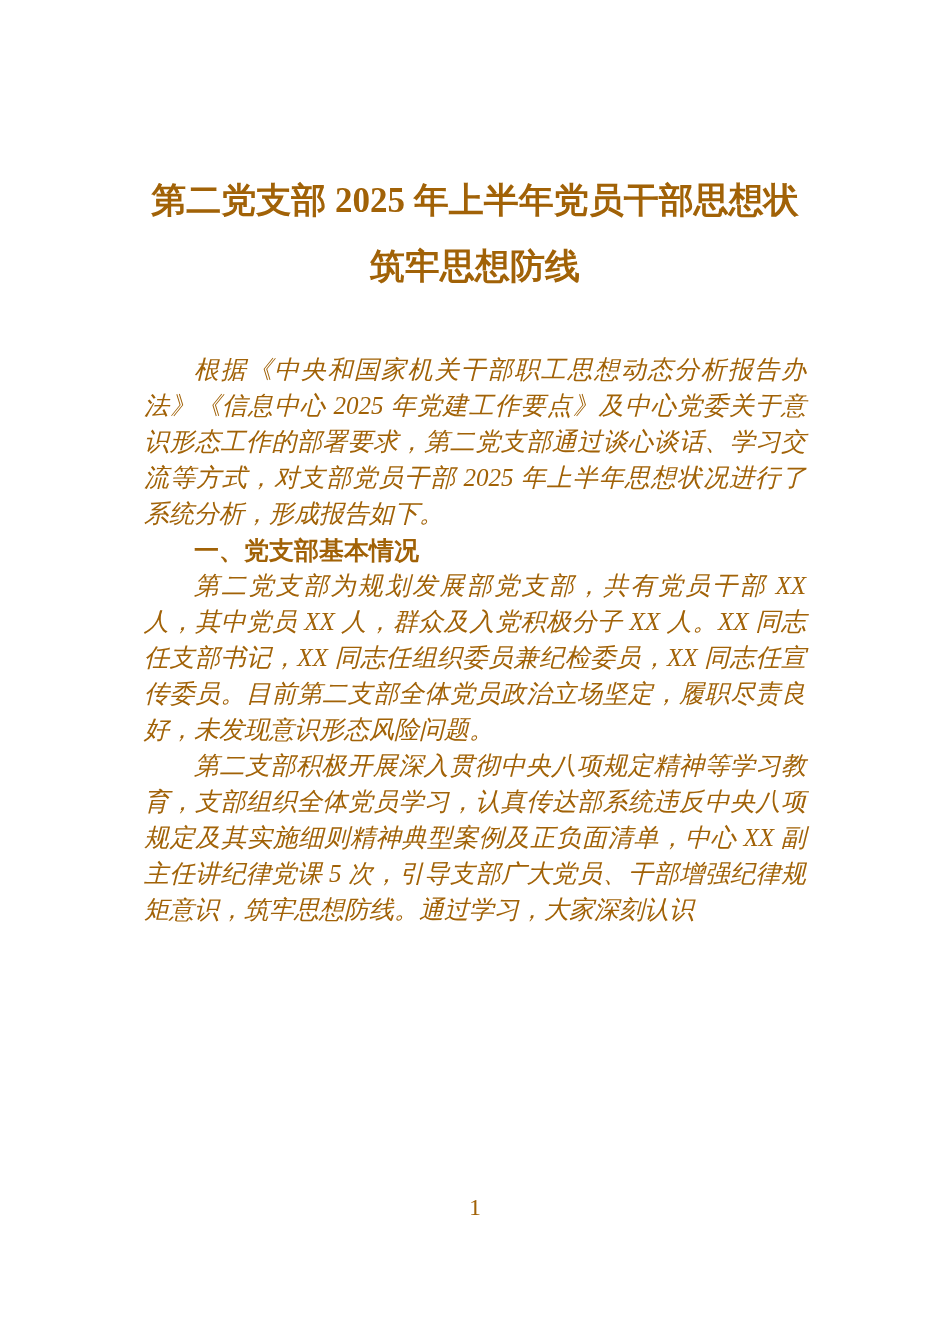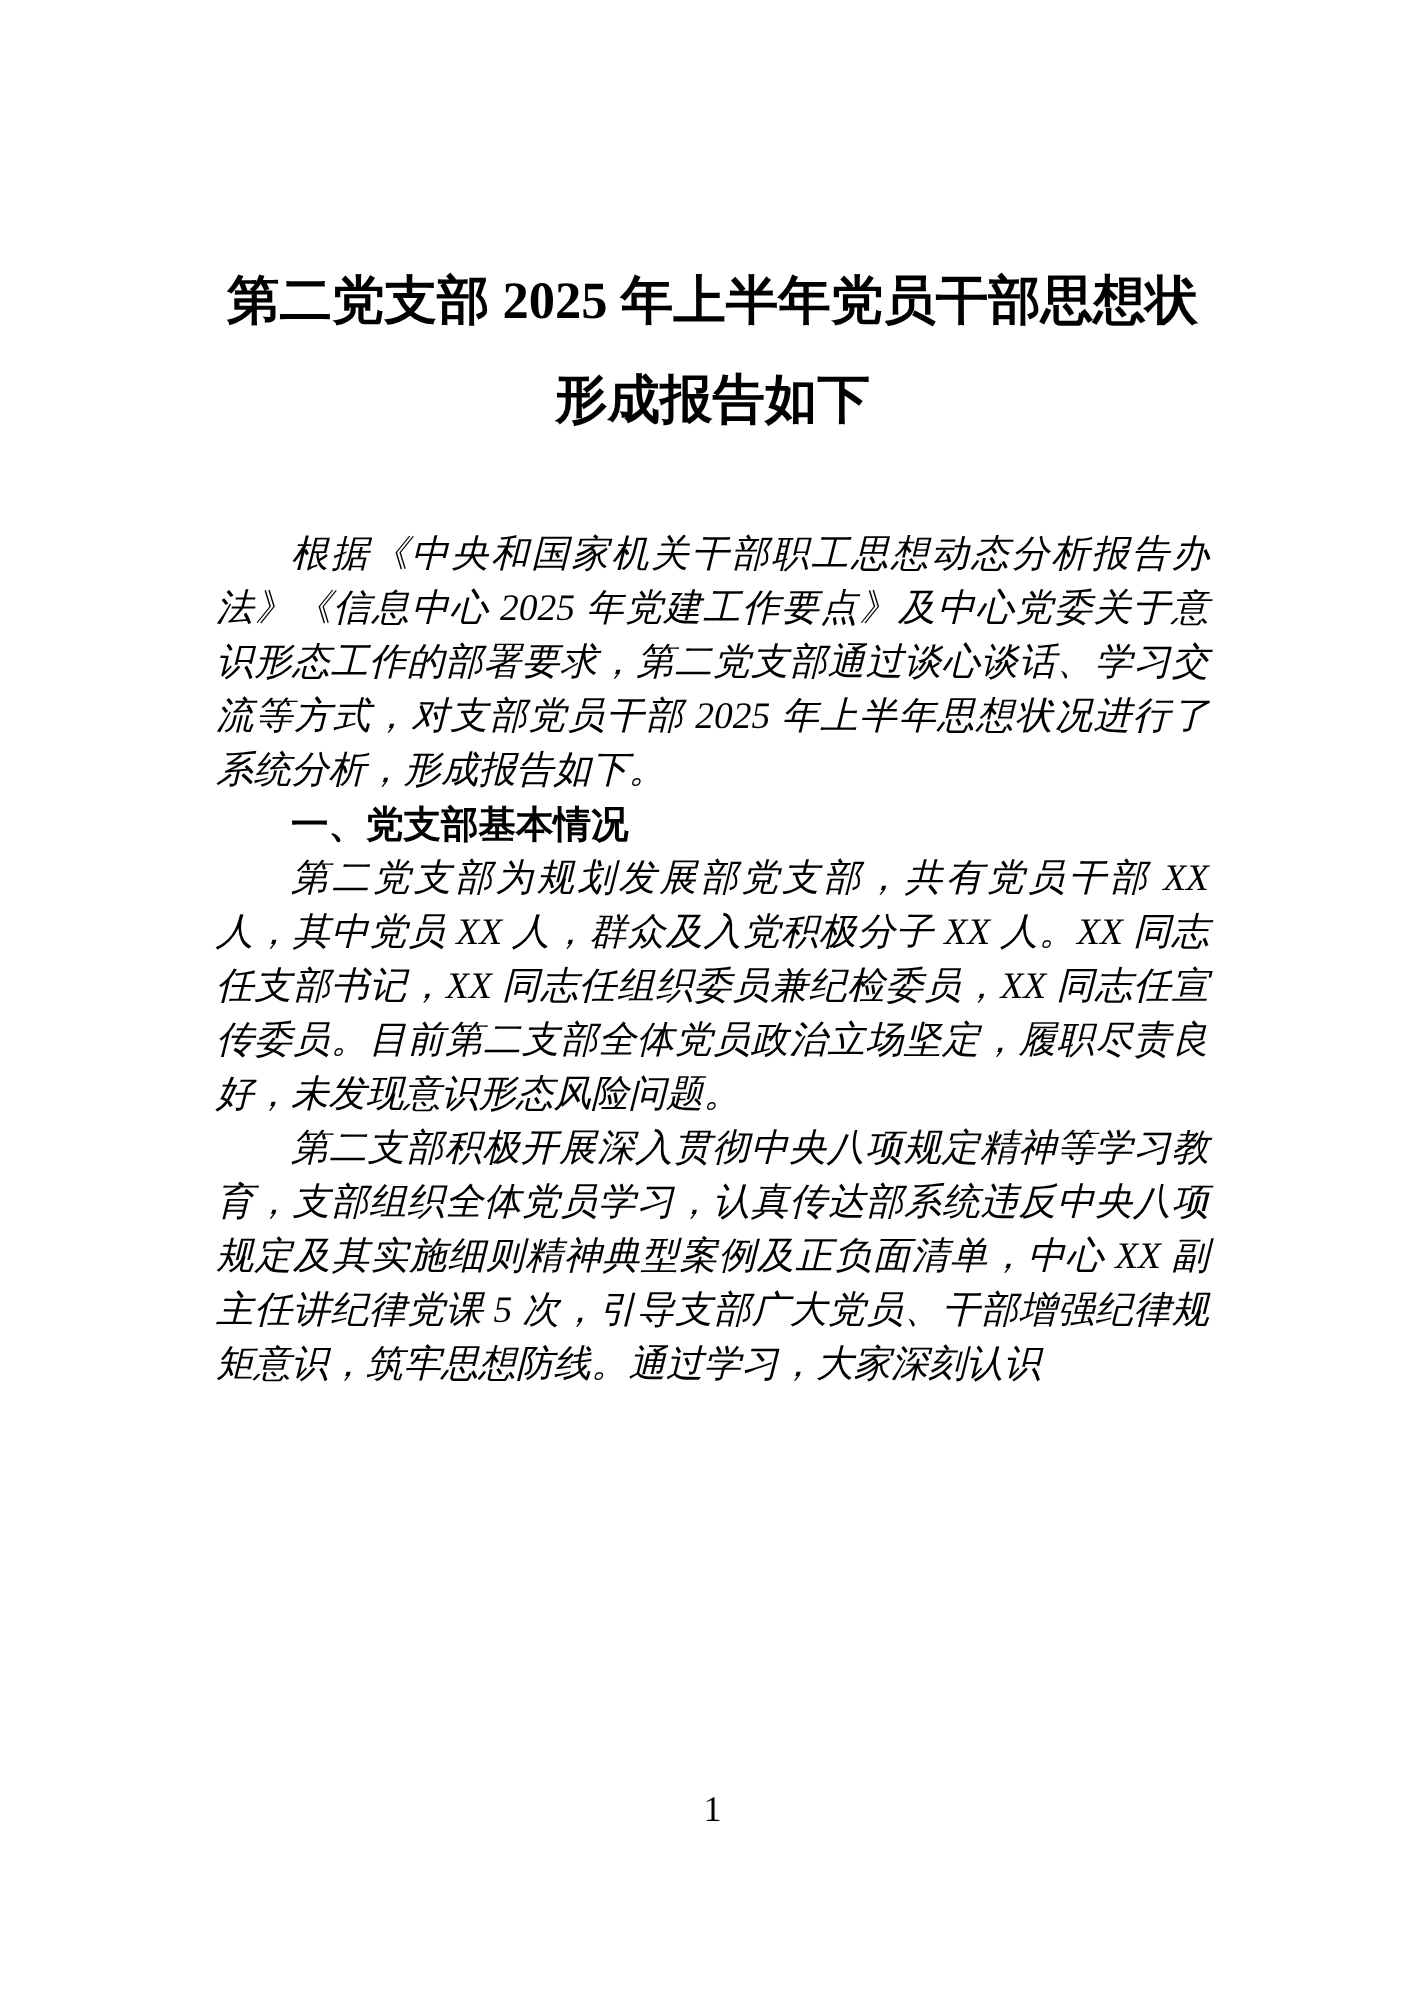--- a/index.html
+++ b/index.html
@@ -6,21 +6,21 @@
     margin: 0;
     padding: 0;
     background: #ffffff;
   }
   .page {
     position: relative;
     width: 950px;
     height: 1344px;
     margin: 0 auto;
     background: #ffffff;
-    color: #000000;
+    color: #a16207;
     box-sizing: border-box;
     padding: 168px 144px 0 144px;
     font-family: "Liberation Serif", "DejaVu Serif", serif;
     overflow: hidden;
   }
   .doc-title {
     margin: 0 0 52px 0;
     padding: 0;
     text-align: center;
     font-size: 35px;
@@ -67,21 +67,21 @@
     font-family: "Liberation Serif", "DejaVu Serif", serif;
   }
 </style>
 </head>
 <body>
 
 <div class="page">
 
   <h1 class="doc-title">
     <span class="title-line">第二党支部 2025 年上半年党员干部思想状</span>
-    <span class="title-line">形成报告如下</span>
+    <span class="title-line">筑牢思想防线</span>
   </h1>
 
   <section class="doc-body">
     <p class="para body-text">根据《中央和国家机关干部职工思想动态分析报告办法》《信息中心 2025 年党建工作要点》及中心党委关于意识形态工作的部署要求，第二党支部通过谈心谈话、学习交流等方式，对支部党员干部 2025 年上半年思想状况进行了系统分析，形成报告如下。</p>
 
     <h2 class="para heading-1">一、党支部基本情况</h2>
 
     <p class="para body-text">第二党支部为规划发展部党支部，共有党员干部 XX 人，其中党员 XX 人，群众及入党积极分子 XX 人。XX 同志任支部书记，XX 同志任组织委员兼纪检委员，XX 同志任宣传委员。目前第二支部全体党员政治立场坚定，履职尽责良好，未发现意识形态风险问题。</p>
 
 

